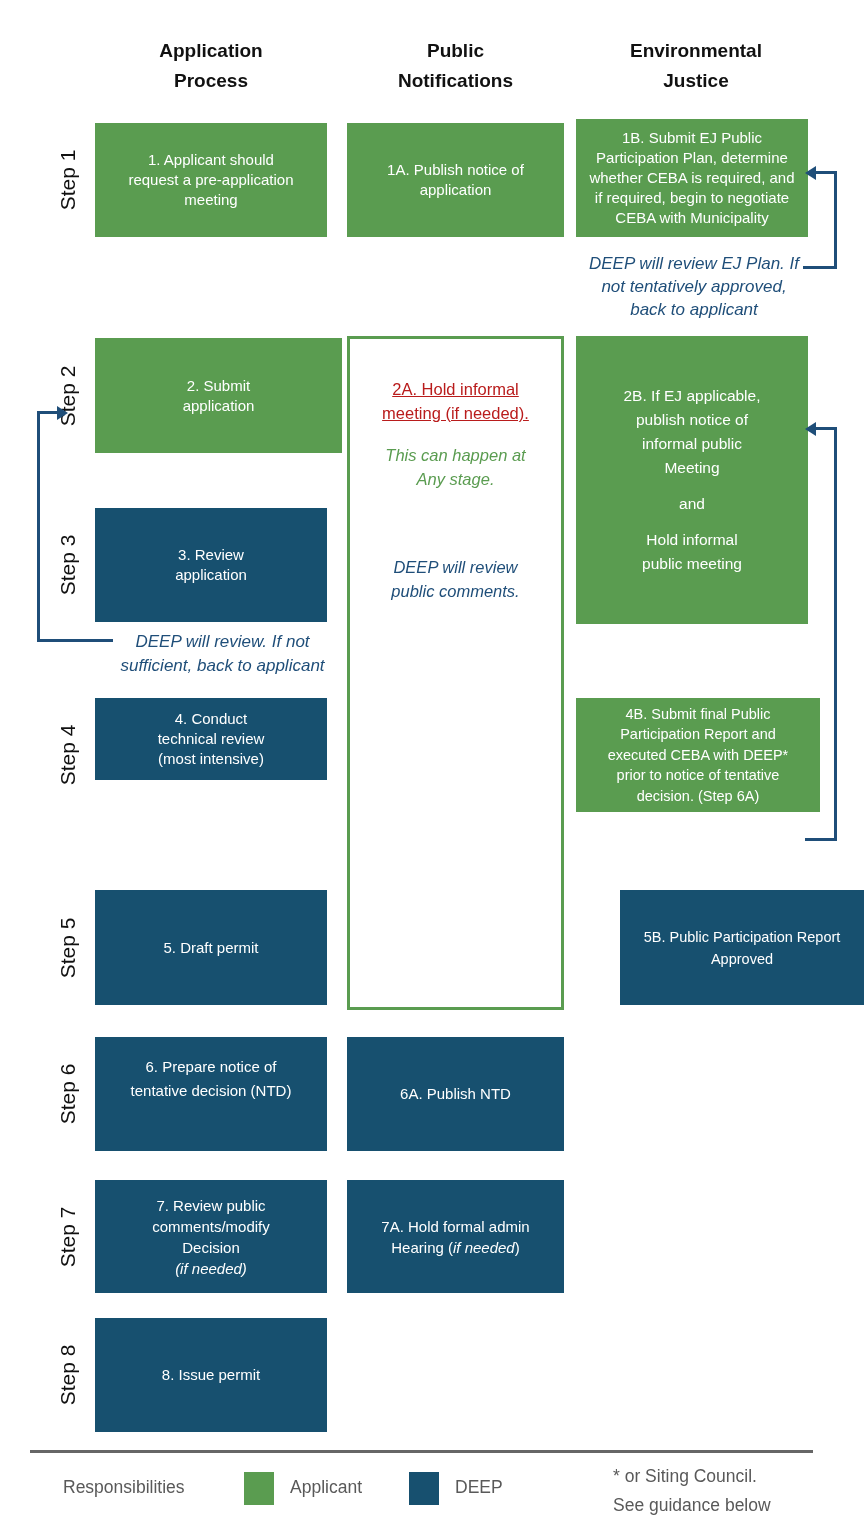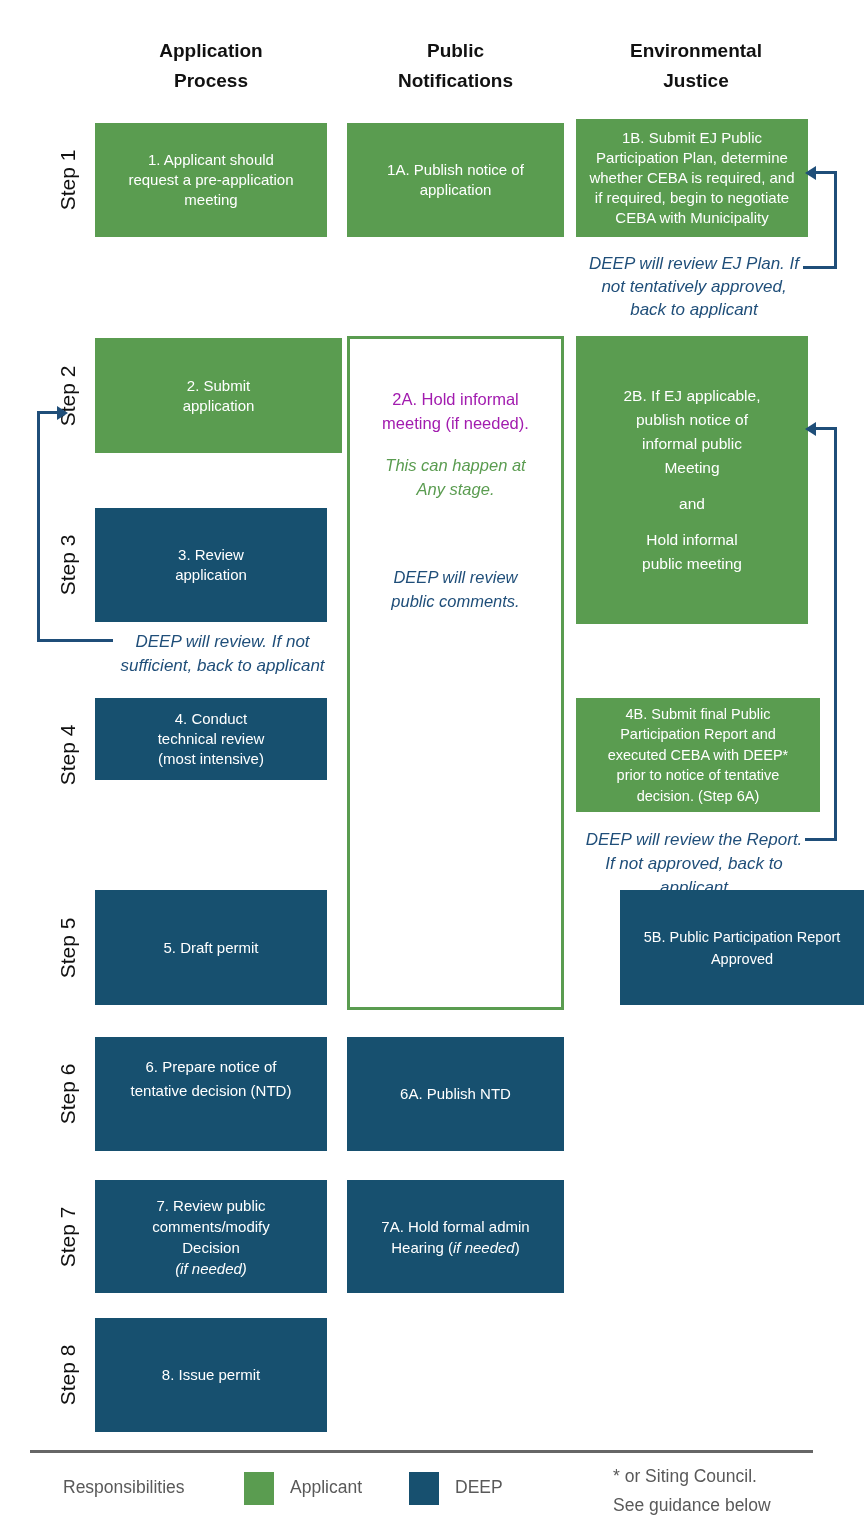--- a/index.html
+++ b/index.html
@@ -14,21 +14,21 @@
 
   .box{position:absolute;display:flex;flex-direction:column;align-items:center;
        justify-content:center;text-align:center;color:#fff;white-space:pre-line;
        font-size:15px;line-height:20px;}
   .green{background:#5a9c50;}
   .blue{background:#17506f;}
   .top-text{justify-content:flex-start;padding-top:18px;box-sizing:border-box;}
 
   .box2a{position:absolute;background:#fff;border:3px solid #5a9c50;
        box-sizing:border-box;text-align:center;white-space:pre-line;}
-  .b2a-green{color:#a21caf;font-size:16.5px;line-height:24px;margin-top:30px;}
+  .b2a-green{color:#b91c1c;font-size:16.5px;line-height:24px;margin-top:20px;text-decoration:underline;}
   .b2a-green-italic{color:#5a9c50;font-style:italic;font-size:16.5px;line-height:24px;}
   .b2a-note{color:#1f4e79;font-style:italic;font-size:16.5px;line-height:24px;margin-top:46px;}
 
   .b2b-part{line-height:24px;font-size:15.5px;}
   .b2b-mid{margin:12px 0;}
 
   .ann{position:absolute;color:#1f4e79;font-style:italic;text-align:center;
        white-space:pre-line;font-size:17px;line-height:23px;}
 
   .seg{position:absolute;background:#1f4e79;}
@@ -120,23 +120,20 @@
   <div class="head-right" style="left:57px;top:406px;"></div>
 
   <div class="box blue" style="left:95px;top:698px;width:232px;height:82px;">4. Conduct
 technical review
 (most intensive)</div>
   <div class="box green" style="left:576px;top:698px;width:244px;height:114px;font-size:14.5px;line-height:20.5px;">4B. Submit final Public
 Participation Report and
 executed CEBA with DEEP*
 prior to notice of tentative
 decision. (Step 6A)</div>
-  <div class="ann" style="left:566px;top:828px;width:256px;line-height:24px;">DEEP will review the Report.
-If not approved, back to
-applicant</div>
 
   <div class="box blue" style="left:95px;top:890px;width:232px;height:115px;">5. Draft permit</div>
   <div class="box blue" style="left:576px;top:890px;width:244px;height:115px;font-size:14.5px;line-height:22px;margin-left:44px;">5B. Public Participation Report
 Approved</div>
 
   <div class="box blue top-text" style="left:95px;top:1037px;width:232px;height:114px;line-height:24px;">6. Prepare notice of
 tentative decision (NTD)</div>
   <div class="box blue" style="left:347px;top:1037px;width:217px;height:114px;">6A. Publish NTD</div>
 
   <div class="box blue" style="left:95px;top:1180px;width:232px;height:113px;line-height:21px;"><span style="white-space:pre-line;"><span>7. Review public

